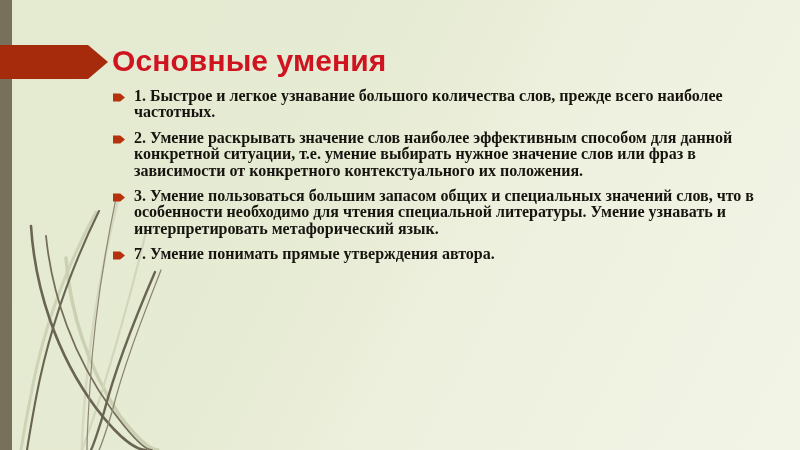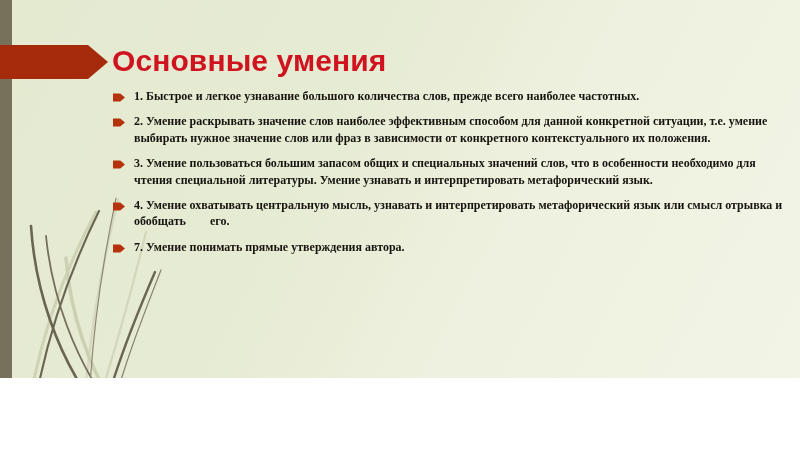--- a/index.html
+++ b/index.html
@@ -9,21 +9,21 @@
   body {
     width: 800px;
     height: 450px;
     overflow: hidden;
     font-family: "Liberation Serif", serif;
   }
 
   #slide {
     position: relative;
     width: 800px;
-    height: 378px;
+    height: 450px;
     overflow: hidden;
     background: linear-gradient(118deg, #e4ead0 0%, #e6ebd3 38%, #eef1df 64%, #f2f4e6 100%);
   }
 
   
   #left-stripe {
     position: absolute;
     left: 0;
     top: 0;
     width: 12px;
@@ -82,21 +82,21 @@
     flex: 0 0 auto;
     width: 12px;
     height: 9px;
     margin-top: 5px;
     margin-right: 9px;
   }
 
   .bullet-text {
     flex: 1 1 auto;
     font-family: "Liberation Serif", serif;
-    font-size: 12px;
+    font-size: 16px;
     font-weight: bold;
     line-height: 16.4px;
     color: #17140f;
     white-space: pre-wrap;
     text-align: left;
   }
 </style>
 </head>
 <body>
 
@@ -143,26 +143,20 @@
       <div class="bullet-text">2. Умение раскрывать значение слов наиболее эффективным способом для данной конкретной ситуации, т.е. умение выбирать нужное значение слов или фраз в зависимости от конкретного контекстуального их положения.</div>
     </div>
 
     <div class="bullet-row">
       <svg class="bullet-marker" viewBox="0 0 12 9" xmlns="http://www.w3.org/2000/svg">
         <path d="M0 0.6 L7.2 0.6 L12 4.5 L7.2 8.4 L0 8.4 Z" fill="#b5320c"></path>
       </svg>
       <div class="bullet-text">3. Умение пользоваться большим запасом общих и специальных значений слов, что в особенности необходимо для чтения специальной литературы. Умение узнавать и интерпретировать метафорический язык.</div>
     </div>
 
-    <div class="bullet-row">
-      <svg class="bullet-marker" viewBox="0 0 12 9" xmlns="http://www.w3.org/2000/svg">
-        <path d="M0 0.6 L7.2 0.6 L12 4.5 L7.2 8.4 L0 8.4 Z" fill="#b5320c"></path>
-      </svg>
-      <div class="bullet-text">4. Умение охватывать центральную мысль, узнавать и интерпретировать метафорический язык или смысл отрывка и обобщать        его.</div>
-    </div>
 
 
 
     <div class="bullet-row">
       <svg class="bullet-marker" viewBox="0 0 12 9" xmlns="http://www.w3.org/2000/svg">
         <path d="M0 0.6 L7.2 0.6 L12 4.5 L7.2 8.4 L0 8.4 Z" fill="#b5320c"></path>
       </svg>
       <div class="bullet-text">7. Умение понимать прямые утверждения автора.</div>
     </div>
 

